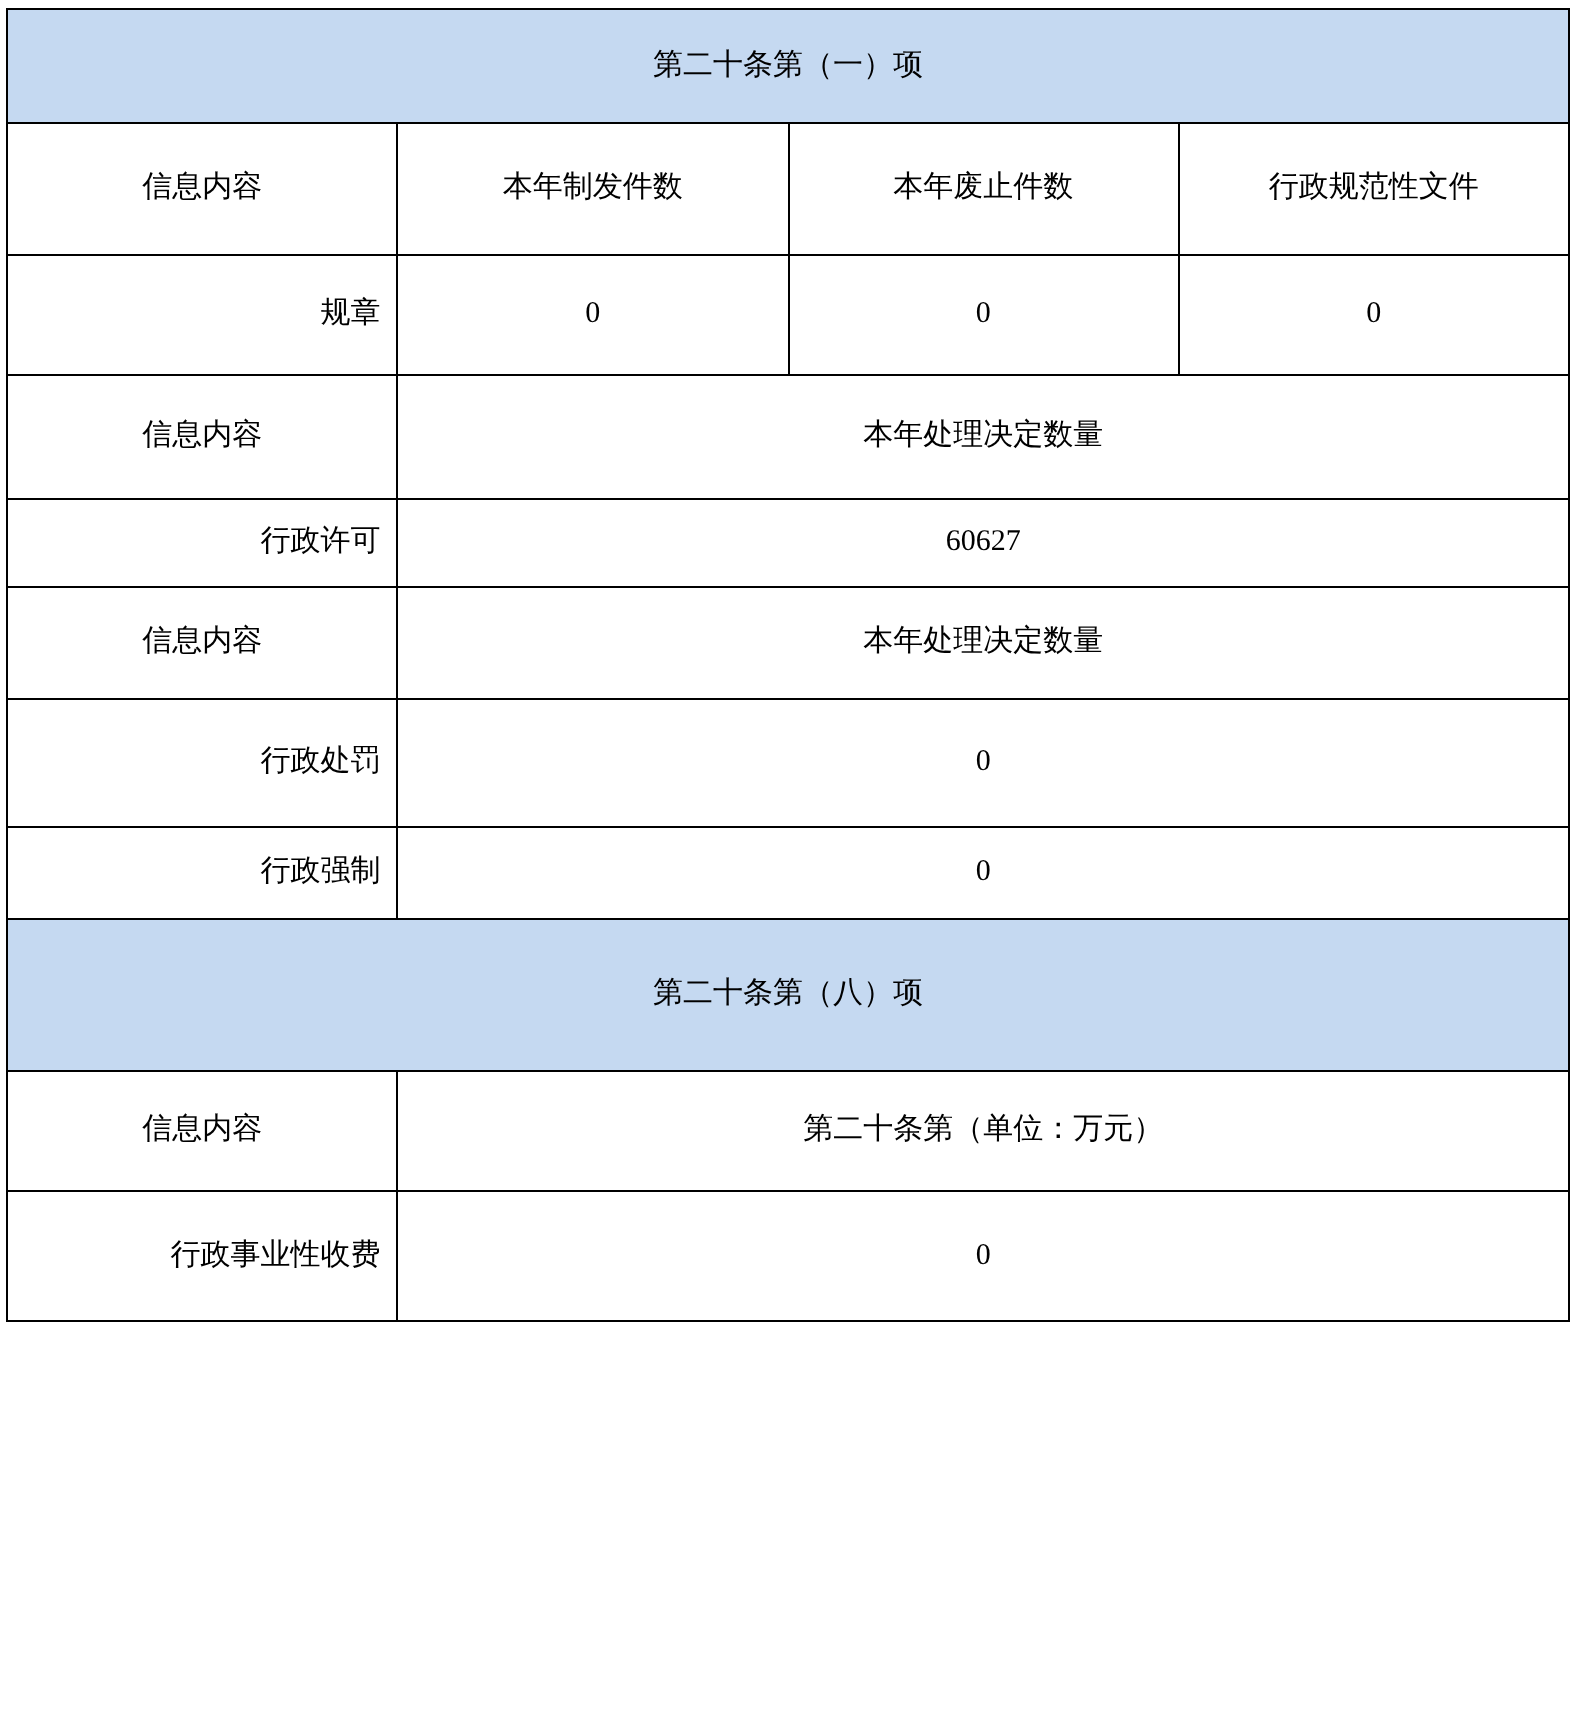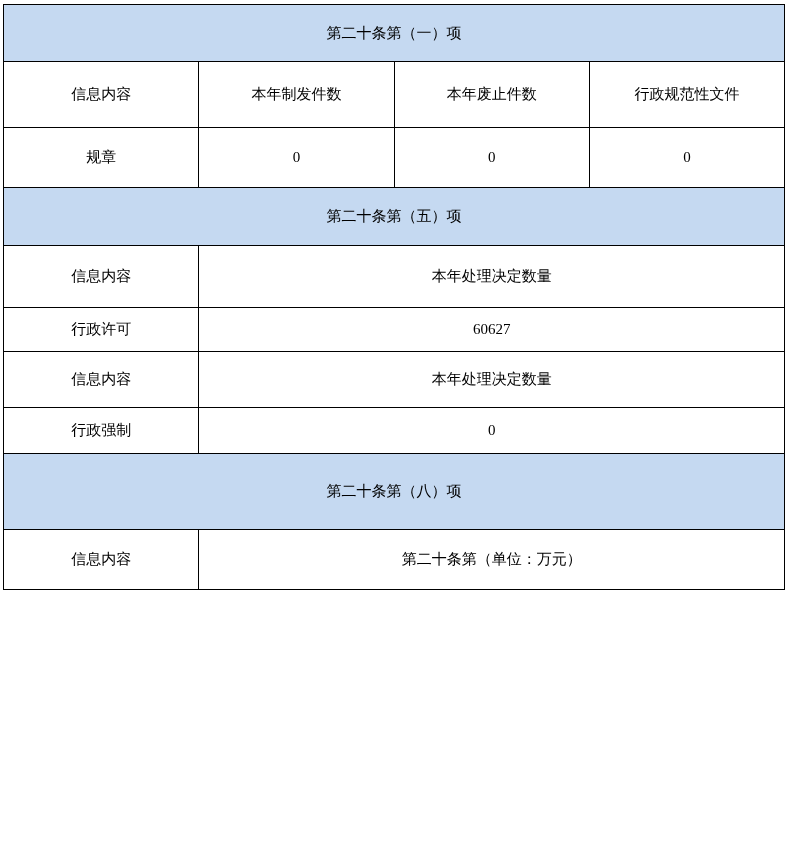--- a/index.html
+++ b/index.html
@@ -30,21 +30,21 @@
     line-height: 1.4;
   }
   td.title-cell {
     background: #C5D9F1;
     text-align: center;
   }
   td.header-cell {
     text-align: center;
   }
   td.label-cell {
-    text-align: center;
+    text-align: right;
     padding-left: 7px;
   }
   td.value-cell {
     text-align: center;
   }
 </style>
 </head>
 <body>
 
 <div class="page">
@@ -66,44 +66,49 @@
         <td class="header-cell">本年废止件数</td>
         <td class="header-cell">行政规范性文件</td>
       </tr>
       <tr style="height:60px">
         <td class="label-cell">规章</td>
         <td class="value-cell">0</td>
         <td class="value-cell">0</td>
         <td class="value-cell">0</td>
       </tr>
 
-      <tr style="height:58px">
-        <td colspan="4" class="title-cell">第二十条第（五）项</td>
-      </tr>
       <tr style="height:62px">
         <td class="header-cell">信息内容</td>
         <td colspan="3" class="header-cell">本年处理决定数量</td>
       </tr>
       <tr style="height:44px">
         <td class="label-cell">行政许可</td>
         <td colspan="3" class="value-cell">60627</td>
       </tr>
 
       <tr style="height:56px">
         <td class="header-cell">信息内容</td>
         <td colspan="3" class="header-cell">本年处理决定数量</td>
       </tr>
+      <tr style="height:64px">
+        <td class="label-cell">行政处罚</td>
+        <td colspan="3" class="value-cell">0</td>
+      </tr>
       <tr style="height:46px">
         <td class="label-cell">行政强制</td>
         <td colspan="3" class="value-cell">0</td>
       </tr>
 
       <tr style="height:76px">
         <td colspan="4" class="title-cell">第二十条第（八）项</td>
       </tr>
       <tr style="height:60px">
         <td class="header-cell">信息内容</td>
         <td colspan="3" class="header-cell">第二十条第（单位：万元）</td>
       </tr>
+      <tr style="height:65px">
+        <td class="label-cell">行政事业性收费</td>
+        <td colspan="3" class="value-cell">0</td>
+      </tr>
 
     </tbody>
   </table>
 </div>
 
 </body></html>

